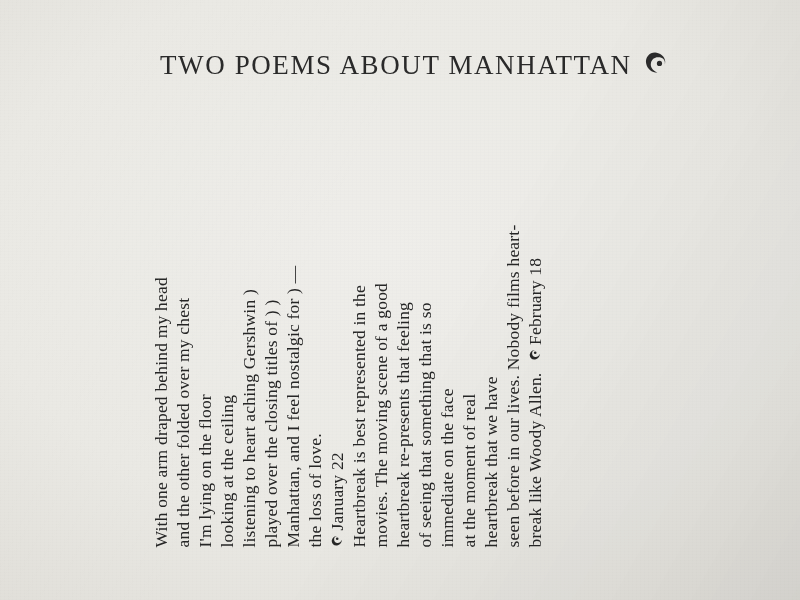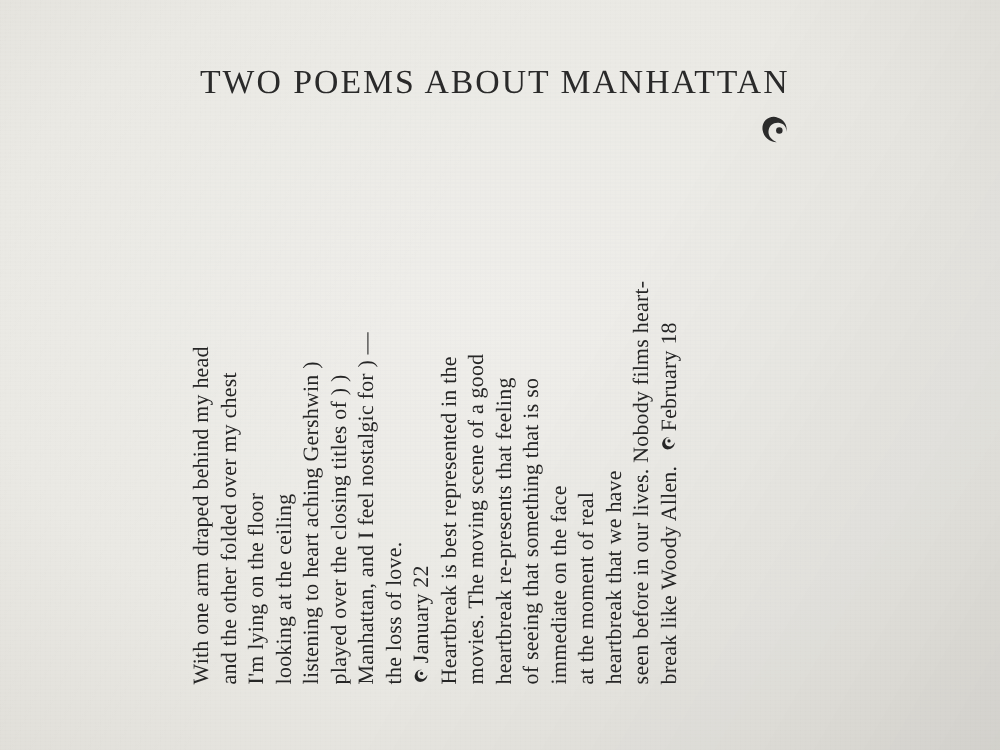--- a/index.html
+++ b/index.html
@@ -44,23 +44,22 @@
       repeating-linear-gradient(0deg, rgba(0,0,0,0.022) 0px, rgba(0,0,0,0.022) 1px, rgba(255,255,255,0.02) 1px, rgba(255,255,255,0.02) 3px),
       repeating-linear-gradient(90deg, rgba(0,0,0,0.02) 0px, rgba(0,0,0,0.02) 1px, rgba(255,255,255,0.02) 1px, rgba(255,255,255,0.02) 4px);
   }
 
   
   .title-row {
     position: absolute;
     left: 160px;
     top: 50px;
     display: flex;
-    align-items: flex-end;
+    align-items: flex-start;
     gap: 10px;
-    flex-direction: column;
   }
   .title {
     font-family: "Liberation Serif", serif;
     font-size: 27px;
     letter-spacing: 1.6px;
     color: #2a2a2a;
     white-space: nowrap;
     font-variant: small-caps;
     text-transform: uppercase;
     font-weight: 400;

